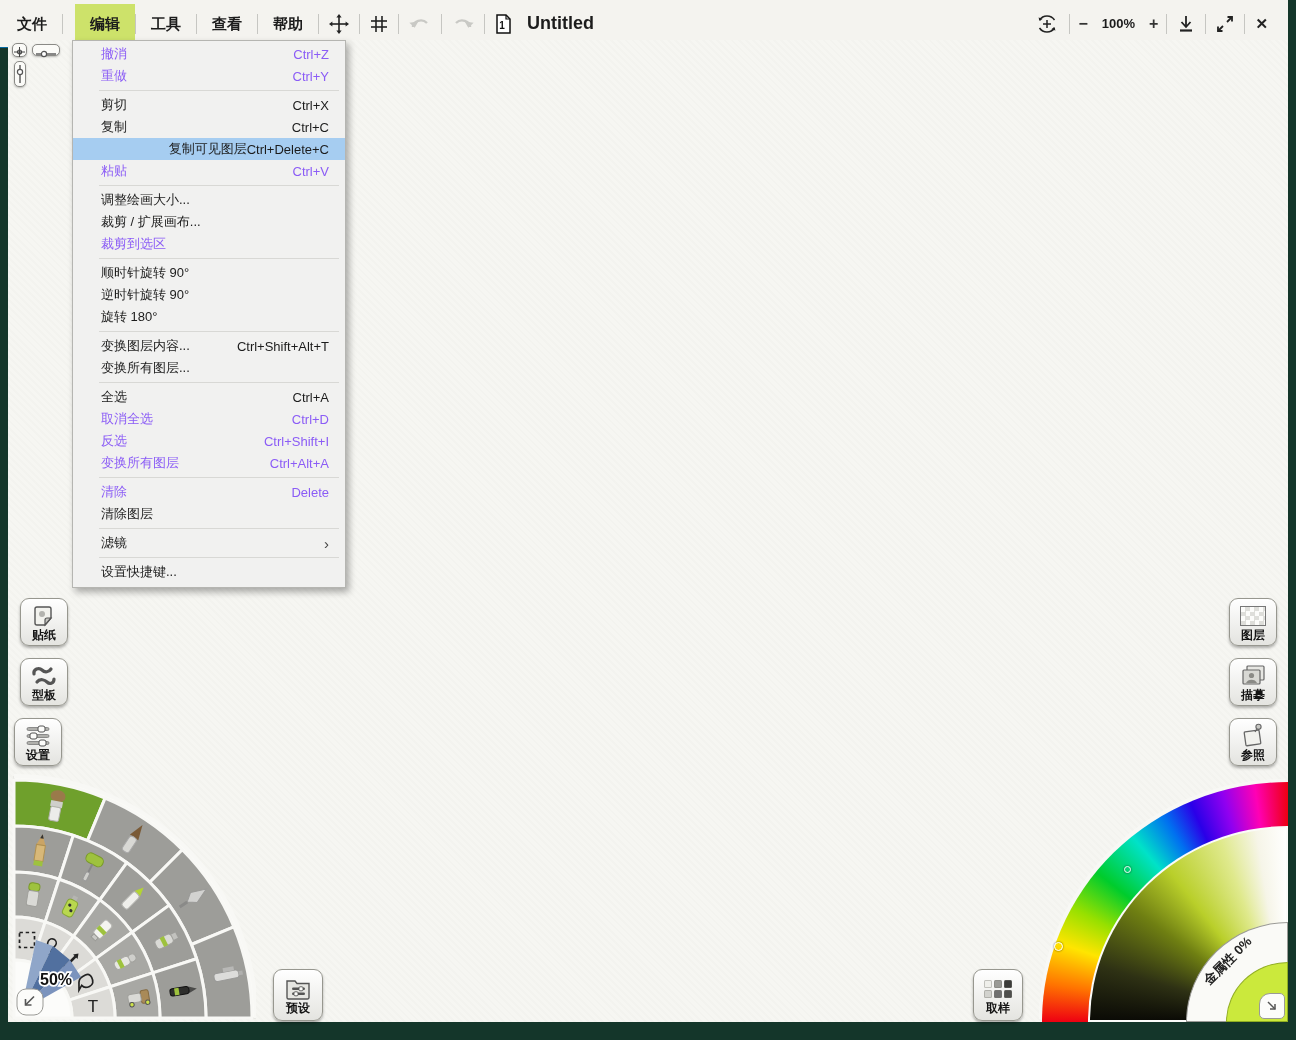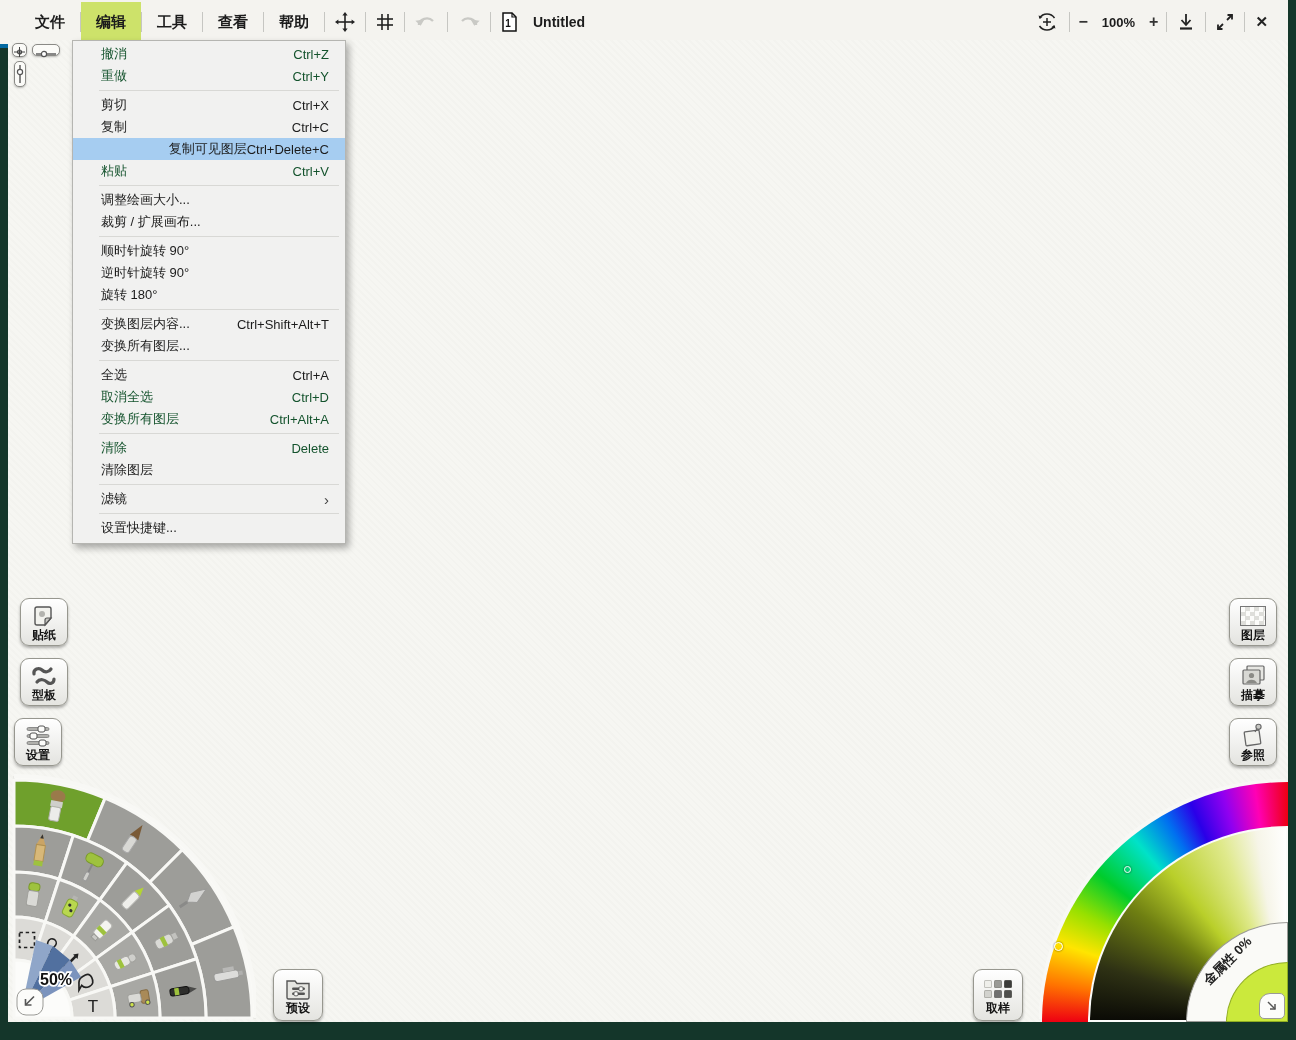--- a/index.html
+++ b/index.html
@@ -7,31 +7,31 @@
   body {
     position: relative;
     background: #14362a;
     font-family: "Liberation Sans", sans-serif;
     overflow: hidden;
     color:#1c1c1c;
   }
   
   .menubar{
     position:absolute; left:0; top:0; width:1288px; height:48px;
-    background:#f4f3ef; border-bottom:4px solid #0369a1;
-    display:flex; align-items:center; padding:0 10px 0 20px;
+    background:#f4f3ef; border-bottom:1px solid #0369a1;
+    display:flex; align-items:center; padding:0 10px 0 2px;
   }
   .menu-item{
     height:40px; line-height:40px; padding:0 15px;
     font-size:15px; font-weight:bold; cursor:default; white-space:nowrap;
   }
-  .menu-item.active{ background:#cde26a; }
+  .menu-item.active{ background:#cde26a;margin-left:12px; }
   .vsep{ width:1px; height:20px; background:#c6c6c2; flex:0 0 auto; }
   .bar-icon{ display:flex; align-items:center; justify-content:center; padding:0 9px; height:40px; }
-  .doc-title{ font-size:14px; font-weight:bold; margin-left:6px; white-space:nowrap; }
+  .doc-title{ font-size:18px; font-weight:bold; margin-left:6px; white-space:nowrap; }
   .bar-right{ margin-left:auto; display:flex; align-items:center; }
   .zoom-text{ font-size:13px; font-weight:bold; padding:0 6px; }
   .zoom-btn{ font-size:16px; font-weight:bold; padding:0 8px; color:#333; }
   .close-glyph{ font-size:15px; font-weight:bold; padding:0 10px; color:#222; }
   
   .canvas{
     position:absolute; left:8px; top:40px; width:1280px; height:982px;
     background:#f6f6f2;
     background-image:repeating-linear-gradient(45deg, rgba(120,120,110,0.025) 0 2px, rgba(255,255,255,0) 2px 5px);
   }
@@ -47,21 +47,21 @@
     background:#f1f1f0; border:1px solid #b5b5b1;
     box-shadow:3px 4px 7px rgba(0,0,0,.32);
     padding:2px 0 4px 0; z-index:50;
   }
   .dd-item{
     height:22px; display:flex; align-items:center;
     padding:0 16px 0 28px; font-size:13px; color:#1c1c1c;
   }
   .dd-item .dd-label{ flex:1 1 auto; }
   .dd-item .dd-shortcut{ flex:0 0 auto; }
-  .dd-item.disabled{ color:#14532d; }
+  .dd-item.disabled{ color:#8b5cf6; }
   .dd-item.highlight{ background:#a6cdf1;text-align:right; }
   .dd-sub{ font-size:15px; color:#444; }
   .dd-sep{ border-top:1px solid #d8d8d5; margin:3px 6px 3px 26px; height:0; }
   
   .pod{
     position:absolute; width:48px; height:48px; border-radius:9px;
     background:linear-gradient(#ffffff,#e4e4e0);
     border:1px solid #97978f;
     box-shadow:0 2px 3px rgba(0,0,0,.3), inset 0 1px 0 #fff;
     display:flex; flex-direction:column; align-items:center; justify-content:center;
@@ -276,20 +276,23 @@
     <span class="dd-label">粘贴</span>
     <span class="dd-shortcut">Ctrl+V</span>
   </div>
   <div class="dd-sep"></div>
   <div class="dd-item">
     <span class="dd-label">调整绘画大小...</span>
   </div>
   <div class="dd-item">
     <span class="dd-label">裁剪 / 扩展画布...</span>
   </div>
+  <div class="dd-item disabled">
+    <span class="dd-label">裁剪到选区</span>
+  </div>
   <div class="dd-sep"></div>
   <div class="dd-item">
     <span class="dd-label">顺时针旋转 90°</span>
   </div>
   <div class="dd-item">
     <span class="dd-label">逆时针旋转 90°</span>
   </div>
   <div class="dd-item">
     <span class="dd-label">旋转 180°</span>
   </div>
@@ -302,20 +305,24 @@
     <span class="dd-label">变换所有图层...</span>
   </div>
   <div class="dd-sep"></div>
   <div class="dd-item">
     <span class="dd-label">全选</span>
     <span class="dd-shortcut">Ctrl+A</span>
   </div>
   <div class="dd-item disabled">
     <span class="dd-label">取消全选</span>
     <span class="dd-shortcut">Ctrl+D</span>
+  </div>
+  <div class="dd-item disabled">
+    <span class="dd-label">反选</span>
+    <span class="dd-shortcut">Ctrl+Shift+I</span>
   </div>
   <div class="dd-item disabled">
     <span class="dd-label">变换所有图层</span>
     <span class="dd-shortcut">Ctrl+Alt+A</span>
   </div>
   <div class="dd-sep"></div>
   <div class="dd-item disabled">
     <span class="dd-label">清除</span>
     <span class="dd-shortcut">Delete</span>
   </div>

